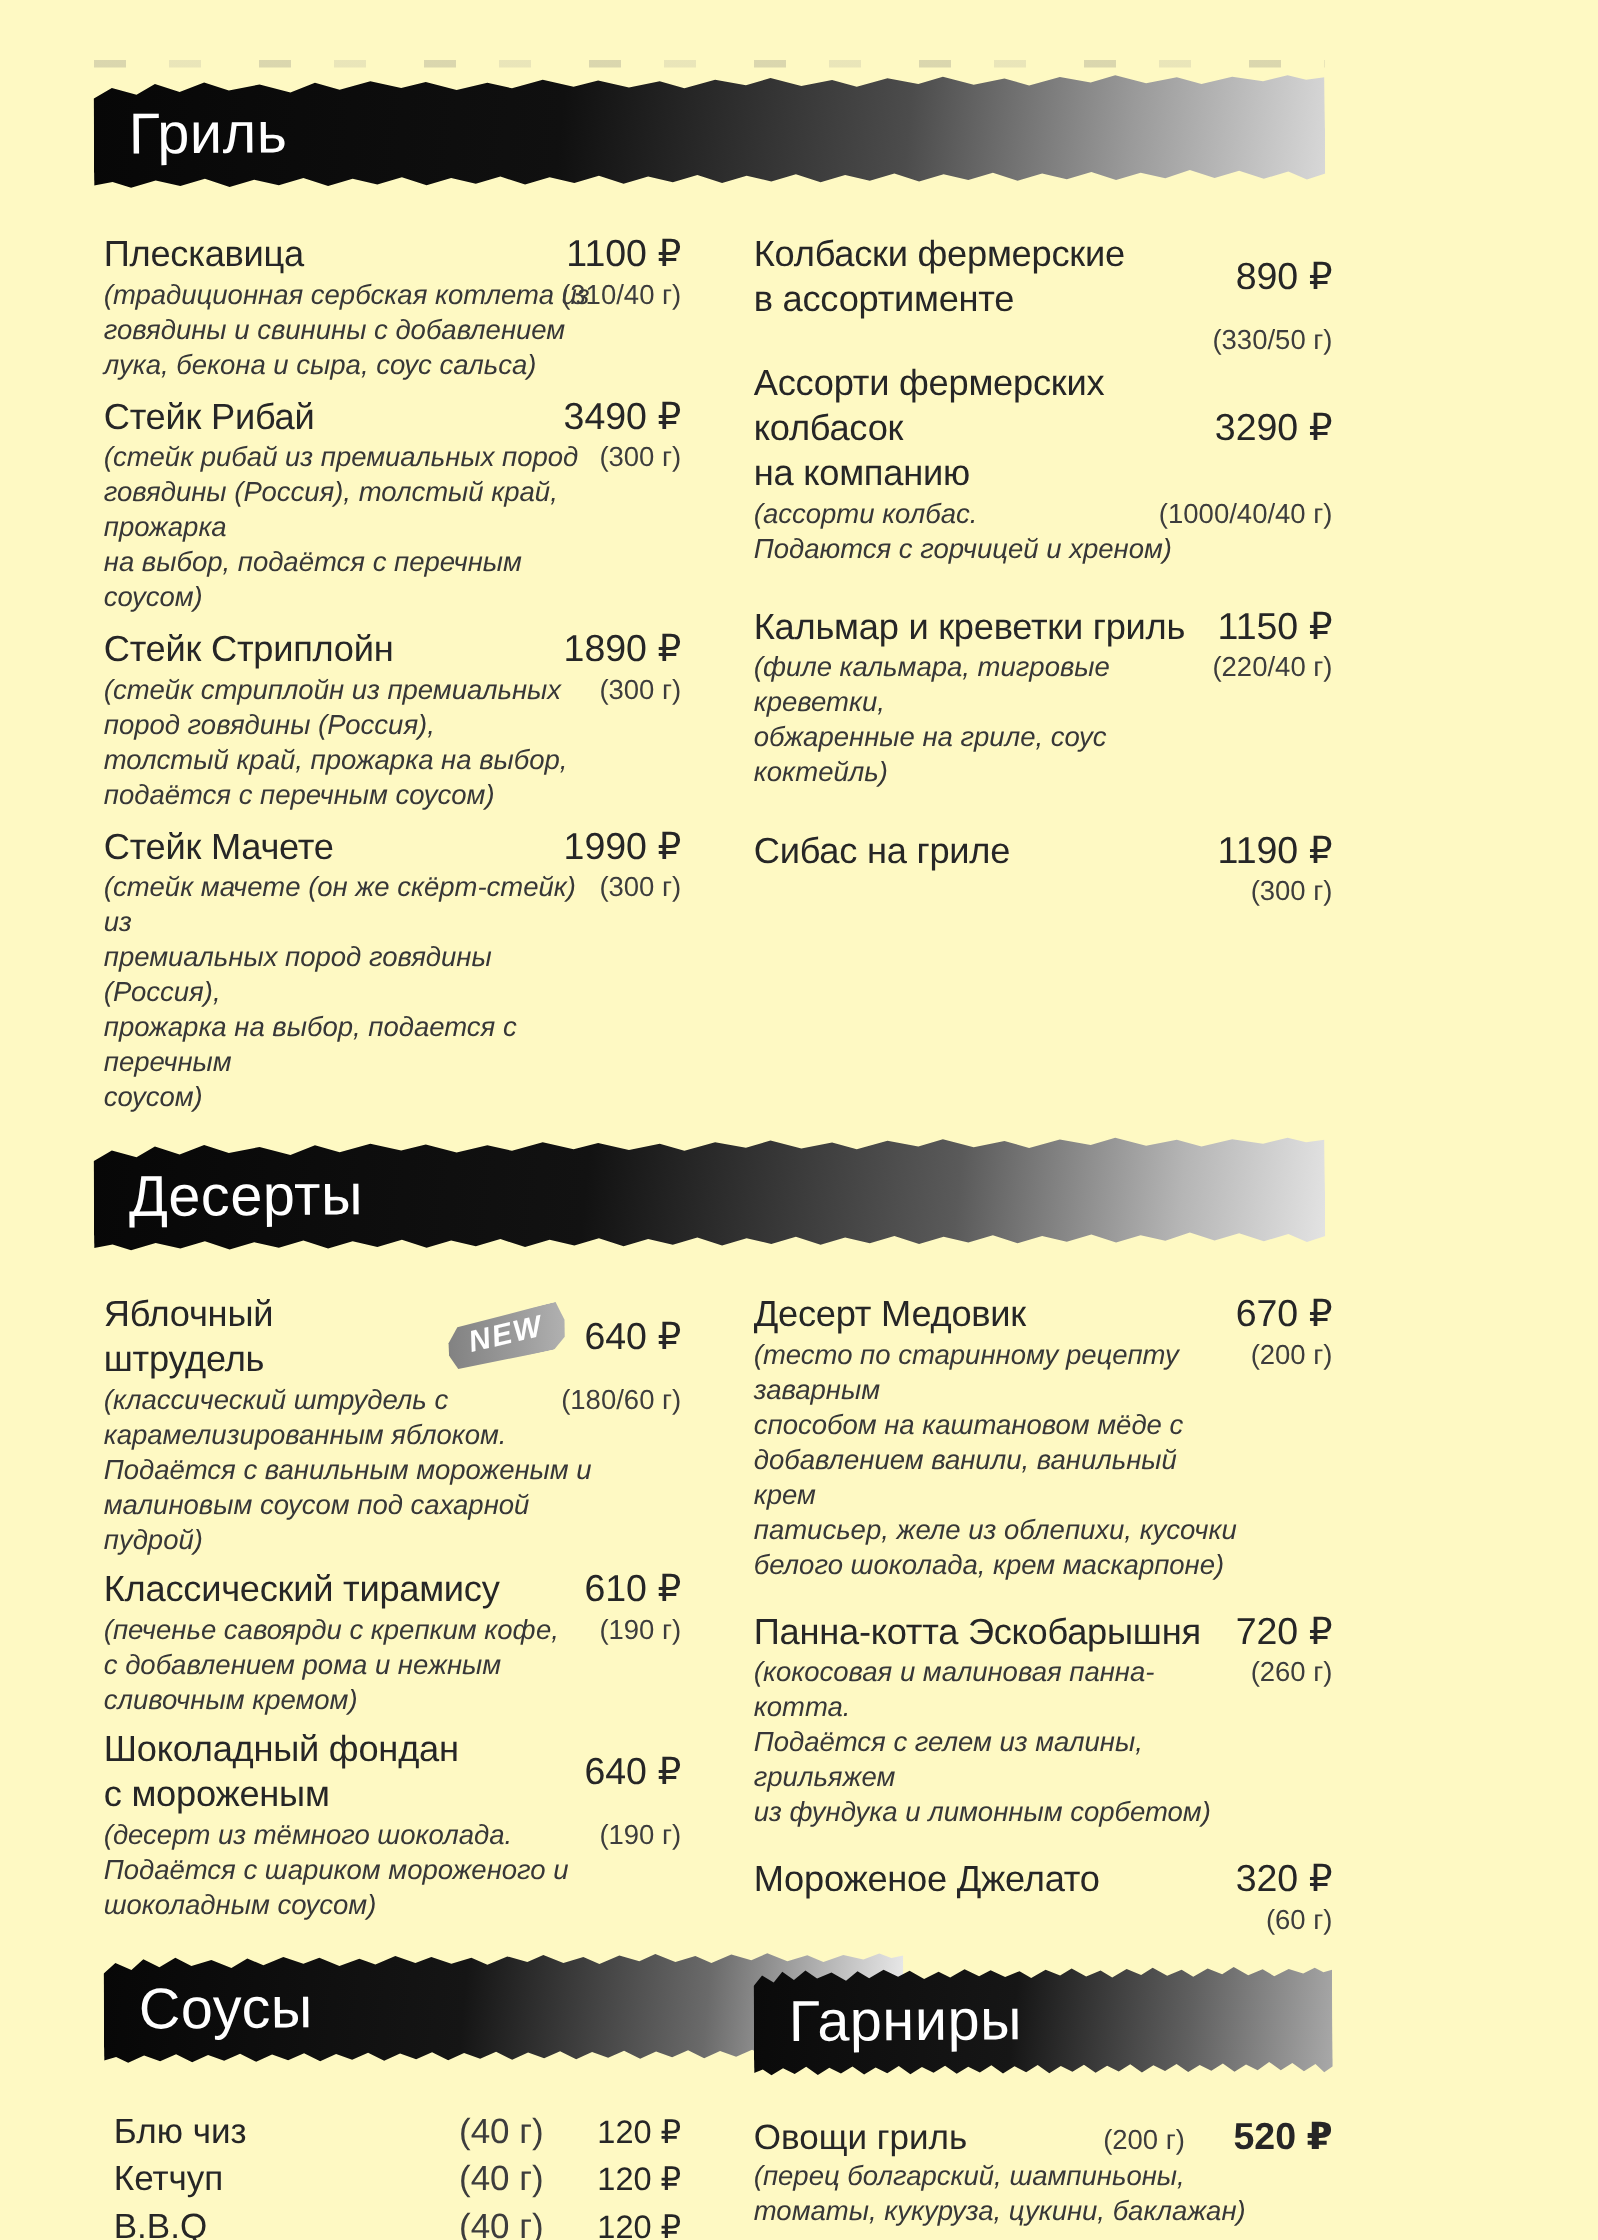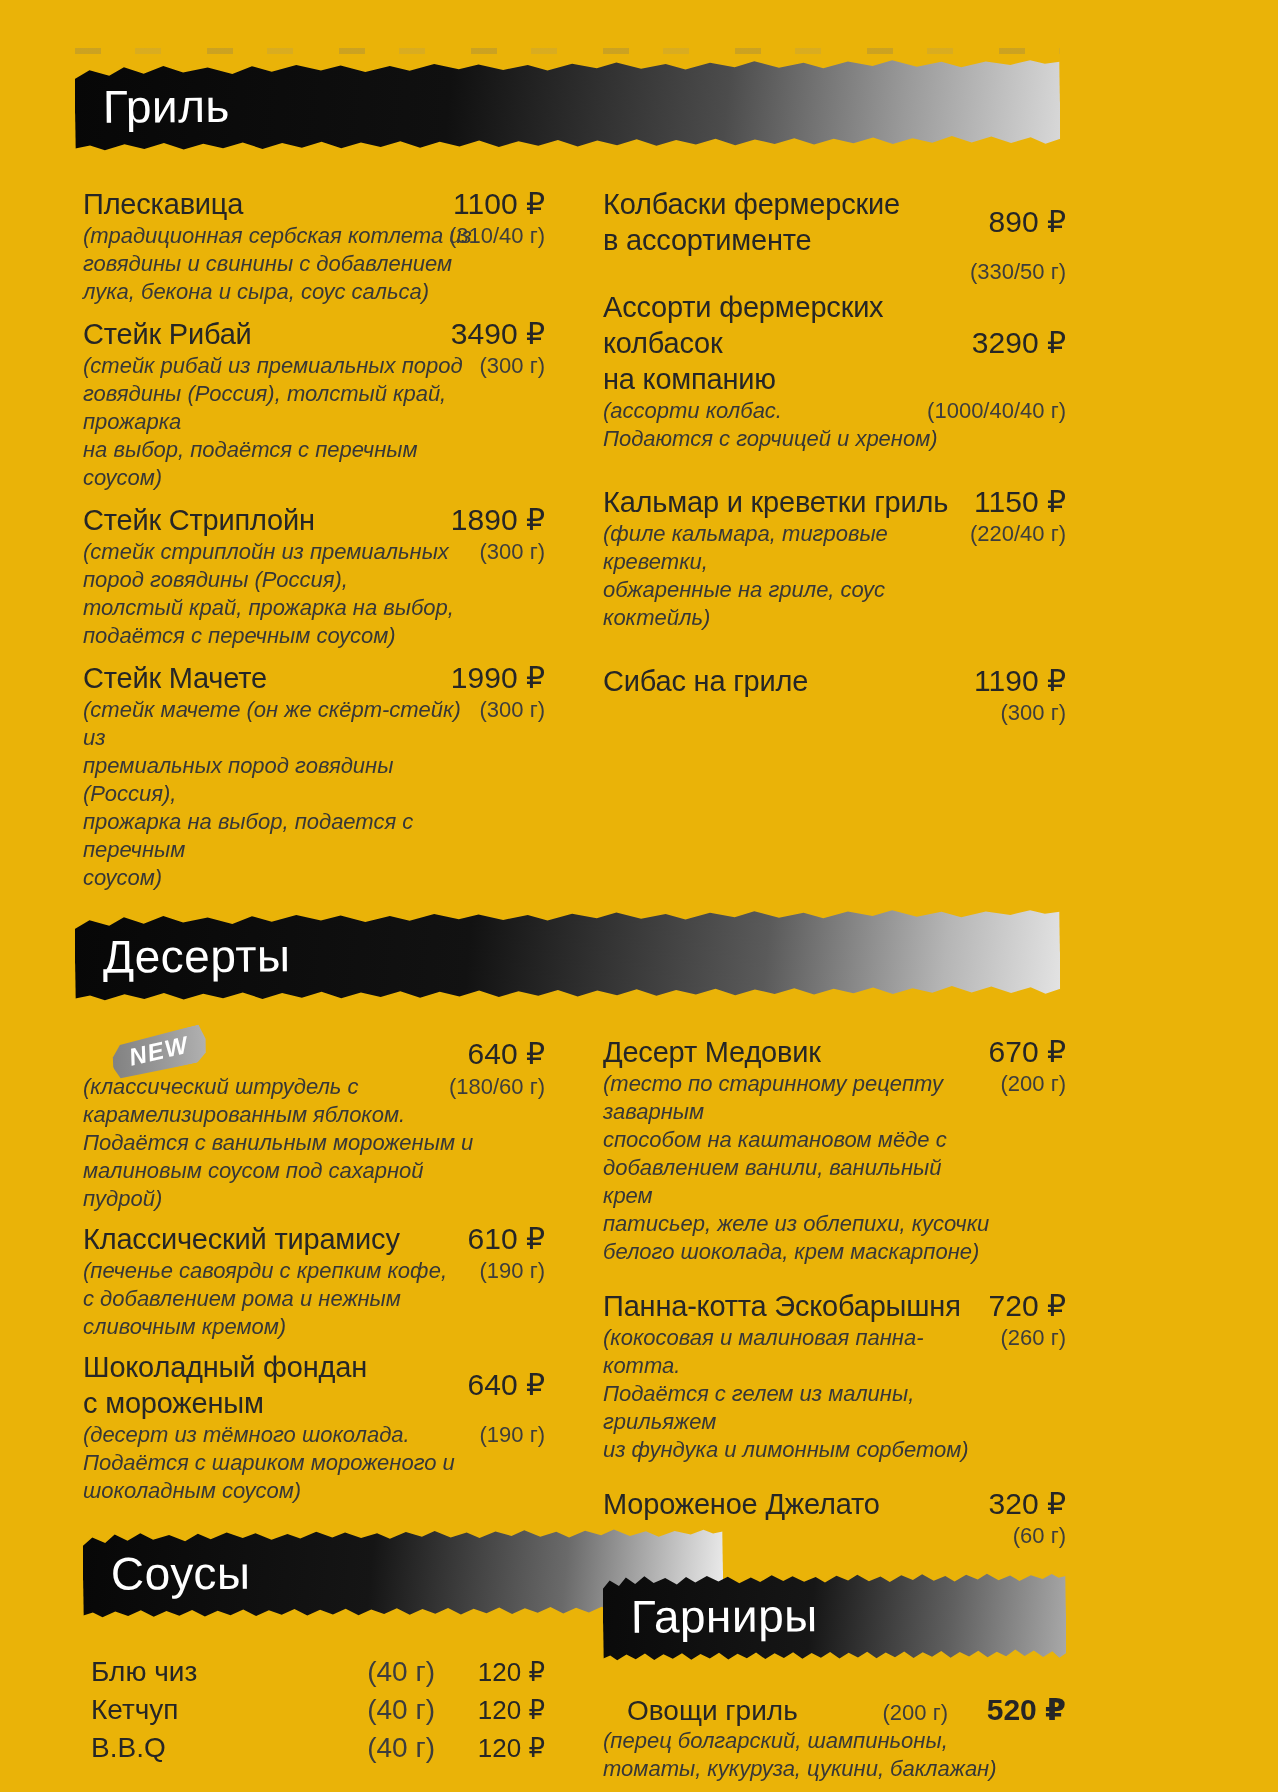--- a/index.html
+++ b/index.html
@@ -1,20 +1,20 @@
 <!DOCTYPE html>
 <html lang="ru"><head>
 <meta charset="utf-8">
 <style>
   html,body{margin:0;padding:0;background:#fff;}
   .page{
     position:relative;
     width:1278px;
     height:1792px;
-    background:#eab308;
+    background:#fef9c3;
     font-family:"Liberation Sans","DejaVu Sans",sans-serif;
     color:#2c2c2c;
     overflow:hidden;
   }
   .wrap{position:absolute;left:75px;top:0;width:985px;}
 
   
   .banner{
     --jag: polygon(0 18%,1.5% 9%,3.5% 15%,5% 6%,7% 13%,9% 5%,11% 12%,13.5% 7%,16% 14%,18% 6%,20% 12%,22.5% 5%,25% 11%,27% 6%,29.5% 13%,32% 7%,34% 12%,36.5% 5%,39% 11%,41% 6%,43.5% 12%,46% 7%,48% 13%,50.5% 6%,53% 11%,55% 5%,57.5% 12%,60% 7%,62% 13%,64.5% 6%,67% 11%,69% 5%,71.5% 12%,74% 7%,76% 13%,78.5% 6%,81% 11%,83% 5%,85.5% 12%,88% 7%,90% 13%,92.5% 7%,95% 11%,97% 6%,98.5% 10%,100% 8%,100% 90%,98.5% 95%,97% 88%,95% 94%,93% 87%,91% 93%,89% 86%,87% 93%,85% 88%,83% 94%,81% 87%,79% 93%,77% 88%,75% 94%,73% 87%,71% 93%,69% 88%,67% 94%,65% 87%,63% 93%,61% 88%,59% 94%,57% 87%,55% 93%,53% 88%,51% 94%,49% 87%,47% 93%,45% 88%,43% 94%,41% 87%,39% 93%,37% 88%,35% 94%,33% 87%,31% 93%,29% 88%,27% 94%,25% 87%,23% 93%,21% 88%,19% 94%,17% 87%,15% 93%,13% 88%,11% 94%,9% 87%,7% 93%,5% 88%,3% 94%,1.5% 89%,0 92%);
     position:relative;
@@ -105,21 +105,21 @@
   .sauce-list{margin-top:30px;padding-left:8px;}
   .sauce-row{display:flex;align-items:baseline;line-height:37px;}
   .sauce-name{flex:1;font-size:28px;font-weight:500;color:#262626;}
   .sauce-weight{width:96px;text-align:right;font-size:28px;color:#3d3d3d;white-space:nowrap;}
   .sauce-price{width:110px;text-align:right;font-size:26px;font-weight:500;color:#262626;white-space:nowrap;}
 
   
   .garnish-list{margin-top:26px;}
   .garnish-item{margin-bottom:14px;}
   .garnish-head{display:flex;align-items:baseline;gap:16px;}
-  .garnish-name{flex:1;font-size:28px;font-weight:500;color:#262626;white-space:nowrap;margin-left:24px;}
+  .garnish-name{flex:1;font-size:28px;font-weight:500;color:#262626;white-space:nowrap;}
   .garnish-weight{font-size:22px;color:#3d3d3d;white-space:nowrap;}
   .garnish-price{width:102px;text-align:right;font-size:30px;font-weight:700;color:#262626;white-space:nowrap;}
   .garnish-desc{
     margin:0;font-size:22px;line-height:28px;font-style:italic;color:#373737;white-space:pre-line;
   }
 </style>
 </head>
 <body>
 
 <div class="page">
@@ -241,20 +241,21 @@
 
     <header class="banner banner-desserts">
       <h2 class="banner-title">Десерты</h2>
     </header>
 
     <div class="two-col desserts-grid">
       <div class="col col-left">
 
         <article class="item">
           <div class="head">
+            <h3 class="name">Яблочный штрудель</h3>
             <span class="new-badge"><i>NEW</i></span>
             <div class="price">640 ₽</div>
           </div>
           <div class="body">
             <p class="desc">(классический штрудель с
 карамелизированным яблоком.
 Подаётся с ванильным мороженым и
 малиновым соусом под сахарной пудрой)</p>
             <div class="weight">(180/60 г)</div>
           </div>

